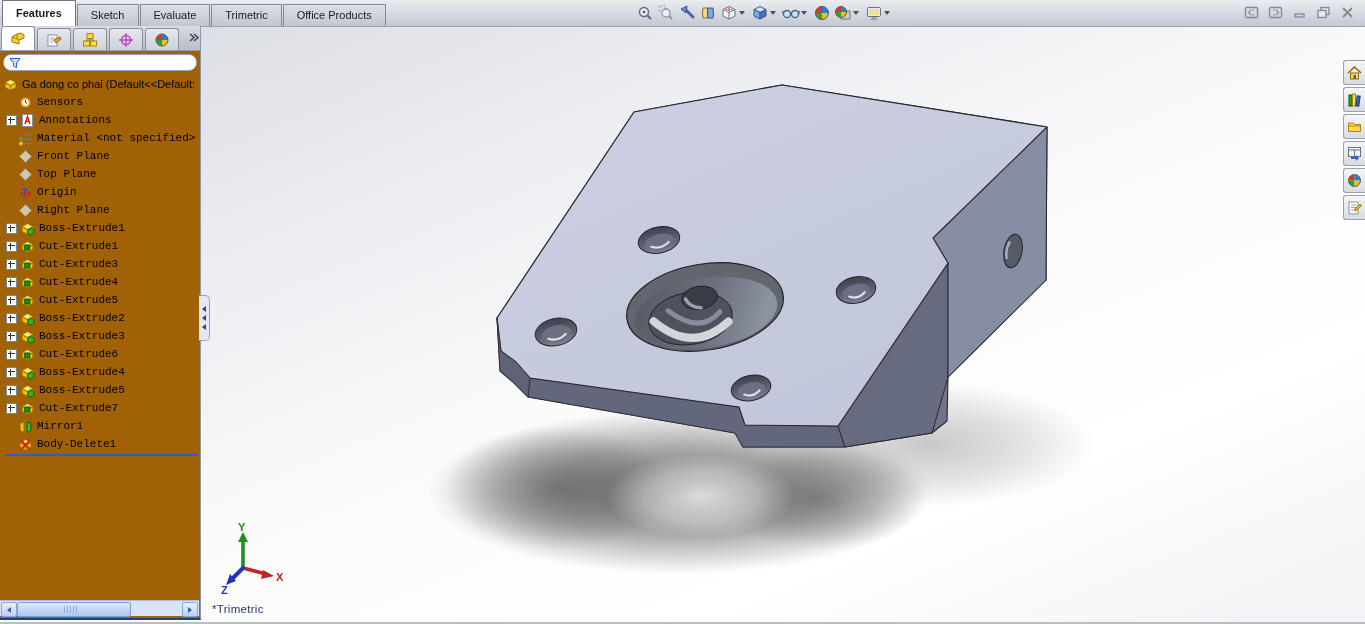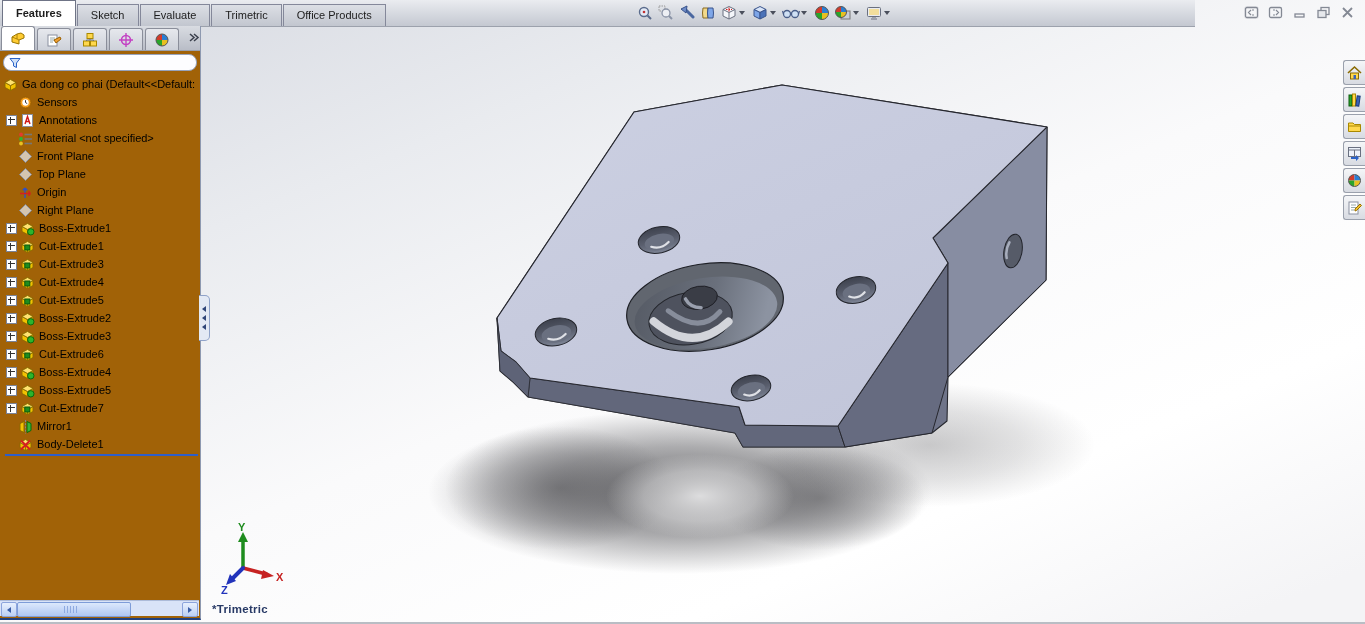--- a/index.html
+++ b/index.html
@@ -3,21 +3,21 @@
 <meta charset="utf-8">
 <style>
   html,body{margin:0;padding:0;}
   body{width:1365px;height:624px;overflow:hidden;font-family:"Liberation Sans",sans-serif;background:#fff;}
   #app{position:relative;width:1365px;height:624px;overflow:hidden;}
 
   
   #scene{position:absolute;left:0;top:0;width:1365px;height:624px;}
 
   
-  #topbar{position:absolute;left:0;top:0;width:1195px;height:26px;
+  #topbar{position:absolute;left:0;top:0;width:1365px;height:26px;
     background:linear-gradient(#EAECF0,#C4C8D1);border-bottom:1px solid #9CA1AC;}
   #cmdtabs{position:absolute;left:2px;top:0;display:flex;align-items:flex-end;height:26px;}
   .tab{height:21px;line-height:21px;padding:0 13px;font-size:11px;color:#1c1c1c;
     background:linear-gradient(#DCDFE5,#C2C6CF);border:1px solid #84889A;border-bottom:none;
     margin-right:1px;cursor:default;}
   .tab.active{background:#FFFFFF;font-weight:bold;height:25px;line-height:24px;border-color:#6F7486;}
 
   #viewtools{position:absolute;left:634px;top:3px;display:flex;align-items:center;height:20px;}
   .vticon{width:21px;height:20px;display:flex;align-items:center;justify-content:center;}
   .caret{width:0;height:0;border-left:3px solid transparent;border-right:3px solid transparent;
@@ -36,21 +36,21 @@
     display:flex;align-items:center;justify-content:center;}
   .fmtab.active{background:#FFFFFF;height:23px;}
   #fmchevron{margin-left:8px;margin-bottom:4px;}
 
   #filterbar{margin:3px 3px 2px 3px;height:15px;border:1px solid #97A3BC;border-radius:8px;
     background:#FDFDFF;display:flex;align-items:center;padding-left:5px;}
 
   #tree{padding:2px 0 0 3px;font-size:11px;color:#000;}
   .treerow{height:18px;display:flex;align-items:center;white-space:nowrap;overflow:hidden;}
   .treerow .lbl{margin-left:4px;}
-  .kids .treerow{padding-left:3px;}
+  .kids .treerow{padding-left:3px;font-family:Liberation Mono, monospace;}
   .expander{width:9px;height:9px;border:1px solid #7A8296;background:#fff;position:relative;
     margin-right:3px;flex:none;}
   .expander::before{content:"";position:absolute;left:1px;right:1px;top:3px;height:1px;background:#333;}
   .expander::after{content:"";position:absolute;top:1px;bottom:1px;left:3px;width:1px;background:#333;}
   .noexp{width:12px;flex:none;}
   .ticon{width:15px;height:15px;flex:none;}
   #rollback{margin:1px 2px 0 2px;border-top:2px solid #2E5EC8;}
 
   
   #hscroll{position:absolute;left:0;bottom:2px;width:199px;height:15px;background:#D9E3F8;
@@ -74,21 +74,21 @@
   .sparrow{width:0;height:0;border-top:3px solid transparent;border-bottom:3px solid transparent;
     border-right:4px solid #2F4578;}
 
   
   #taskpane{position:absolute;right:0;top:60px;display:flex;flex-direction:column;gap:2px;}
   .tpbtn{width:21px;height:23px;background:linear-gradient(#F5F6F8,#D8DBE2);
     border:1px solid #9AA0AC;border-right:none;border-radius:3px 0 0 3px;
     display:flex;align-items:center;justify-content:center;}
 
   
-  #viewlabel{position:absolute;left:212px;top:603px;font-size:11.5px;font-weight:bold;
+  #viewlabel{position:absolute;left:212px;top:603px;font-size:11.5px;font-weight:normal;
     color:#283A66;letter-spacing:0.3px;}
   #bottomedge{position:absolute;left:0;bottom:0;width:1365px;height:2px;background:#B9BDC4;}
 </style>
 </head>
 <body>
 
 <div id="app">
 
   <svg id="scene" viewBox="0 0 1365 624">
     <defs>

